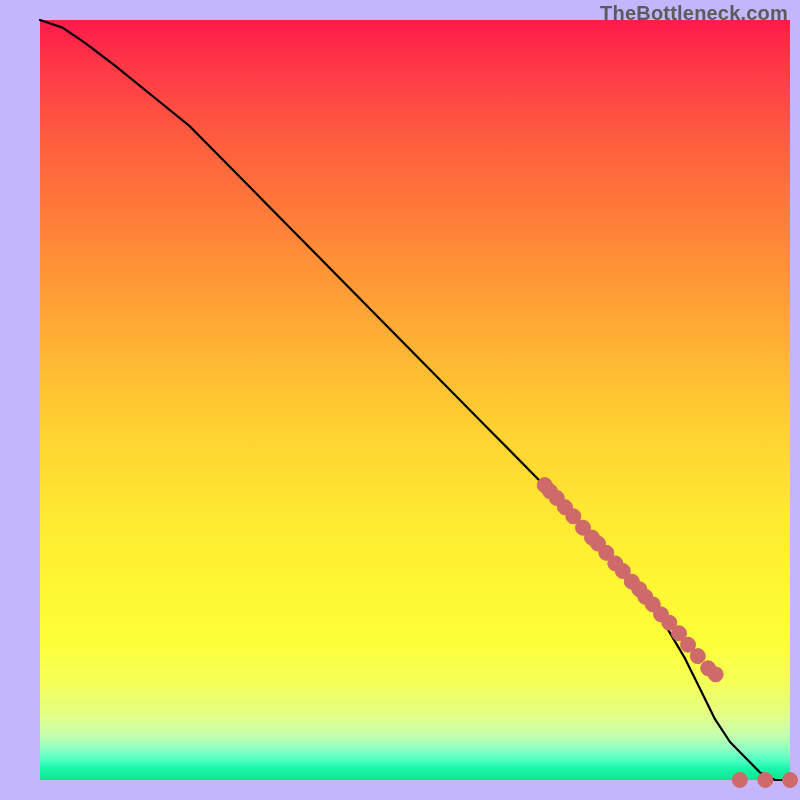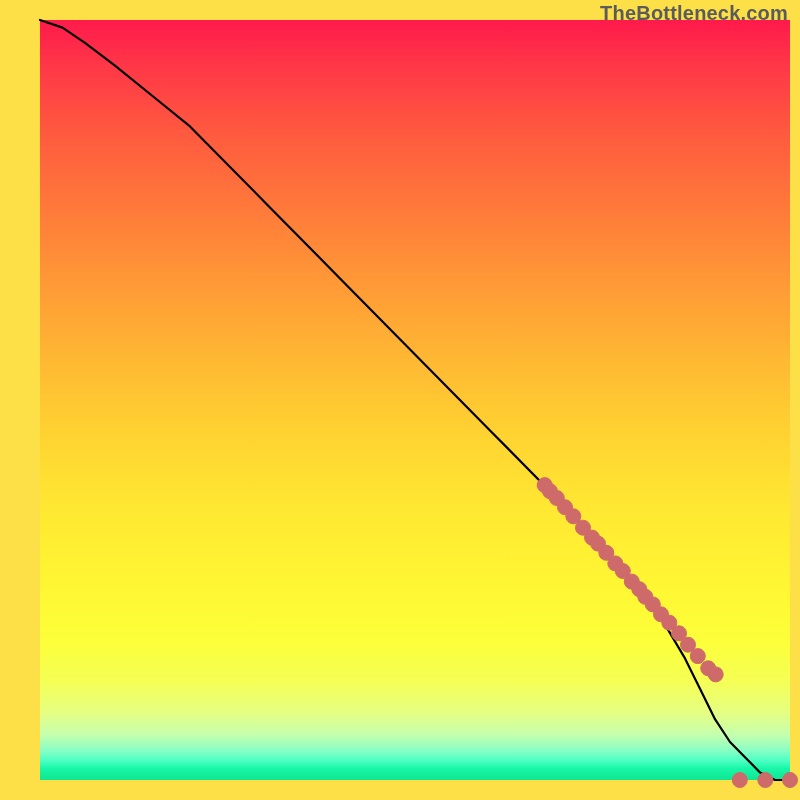--- a/index.html
+++ b/index.html
@@ -9,21 +9,21 @@
     height: 800px;
     background: #000;
     overflow: hidden;
   }
   .frame {
     position: absolute;
     left: 0;
     top: 0;
     width: 800px;
     height: 800px;
-    background: #fde047;
+    background: #c4b5fd;
   }
   .plot {
     position: absolute;
     left: 40px;
     top: 20px;
     width: 750px;
     height: 760px;
     background: linear-gradient(to bottom,
       #ff1a4b 0%,
       #ff3747 6%,

